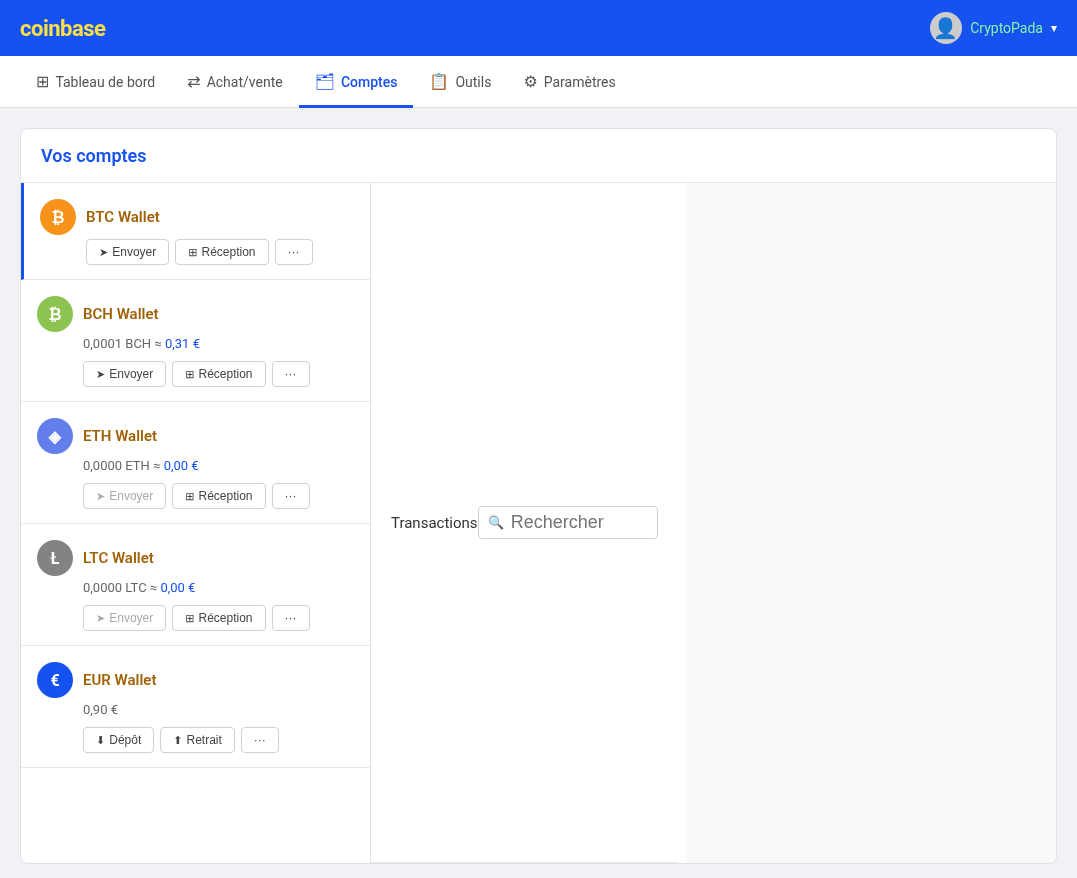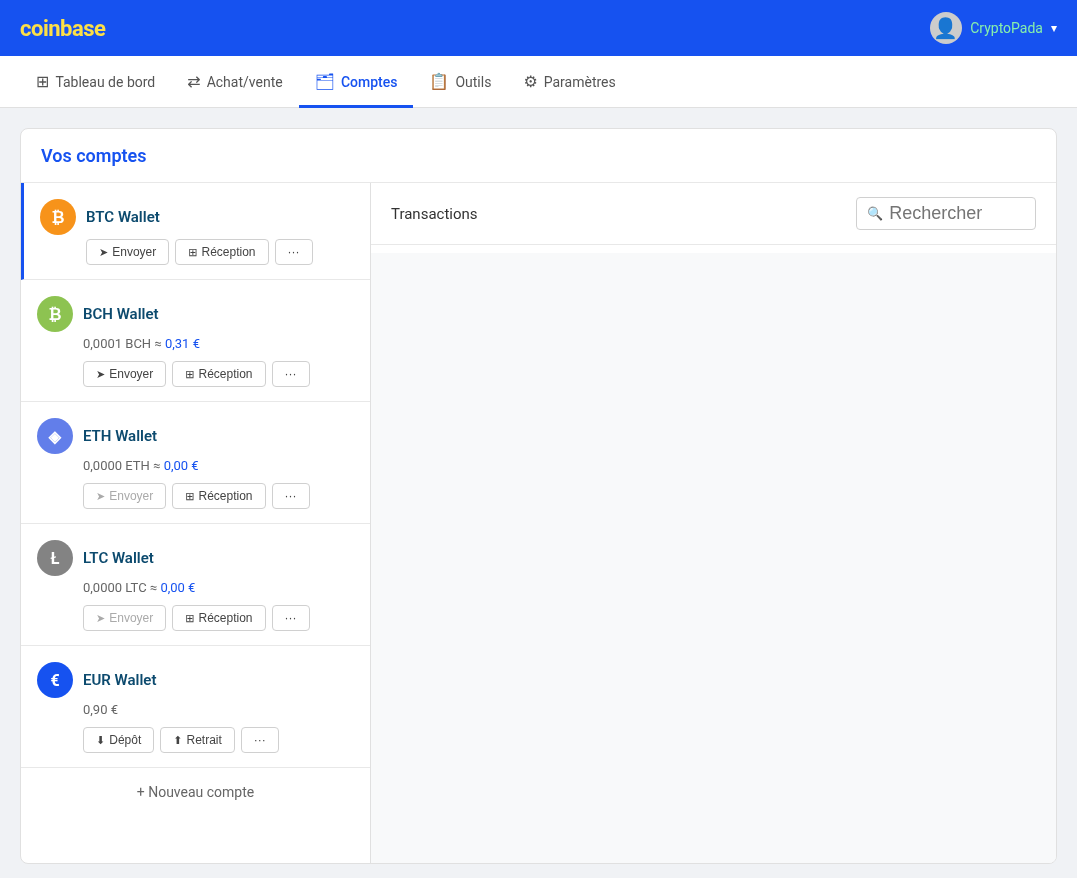--- a/index.html
+++ b/index.html
@@ -138,21 +138,21 @@
     }
     .coin-btc { background: #f7931a; }
     .coin-bch { background: #8dc351; }
     .coin-eth { background: #627eea; }
     .coin-ltc { background: #838383; }
     .coin-eur { background: #1652f0; }
 
     .wallet-name {
       font-size: 15px;
       font-weight: 600;
-      color: #0c4a6e;
+      color: #a16207;
       text-align: center;
     }
     .wallet-balance {
       font-size: 13px;
       color: #666;
       margin-left: 46px;
       margin-bottom: 10px;
     }
     .wallet-balance .approx {
       color: #1652f0;
@@ -194,21 +194,21 @@
 
     
     .wallet-list::-webkit-scrollbar { width: 8px; }
     .wallet-list::-webkit-scrollbar-track { background: #f1f1f1; }
     .wallet-list::-webkit-scrollbar-thumb { background: #ccc; border-radius: 4px; }
 
     
     .transactions-panel {
       flex: 1;
       display: flex;
-      flex-direction: column;
+      flex-direction: row;
       overflow: hidden;
       gap: 8px;
     }
     .transactions-header {
       display: flex;
       align-items: center;
       justify-content: space-between;
       padding: 14px 20px;
       border-bottom: 1px solid #e8e8e8;
     }
@@ -366,23 +366,20 @@
       <span class="btn-icon">⬇</span>
       <span>Dépôt</span>
     </button>
               <button class="btn">
       <span class="btn-icon">⬆</span>
       <span>Retrait</span>
     </button>
               <button class="btn">···</button>
             </div>
   </div>
-          <div class="add-account">
-          <span>+ Nouveau compte</span>
-        </div>
       </div>
 
       <div class="transactions-panel">
         <div class="transactions-header">
           <span class="transactions-title">Transactions</span>
           <div class="search-box">
             <span class="search-icon">🔍</span>
             <input class="search-input" type="text" placeholder="Rechercher" style="">
           </div>
         </div>

